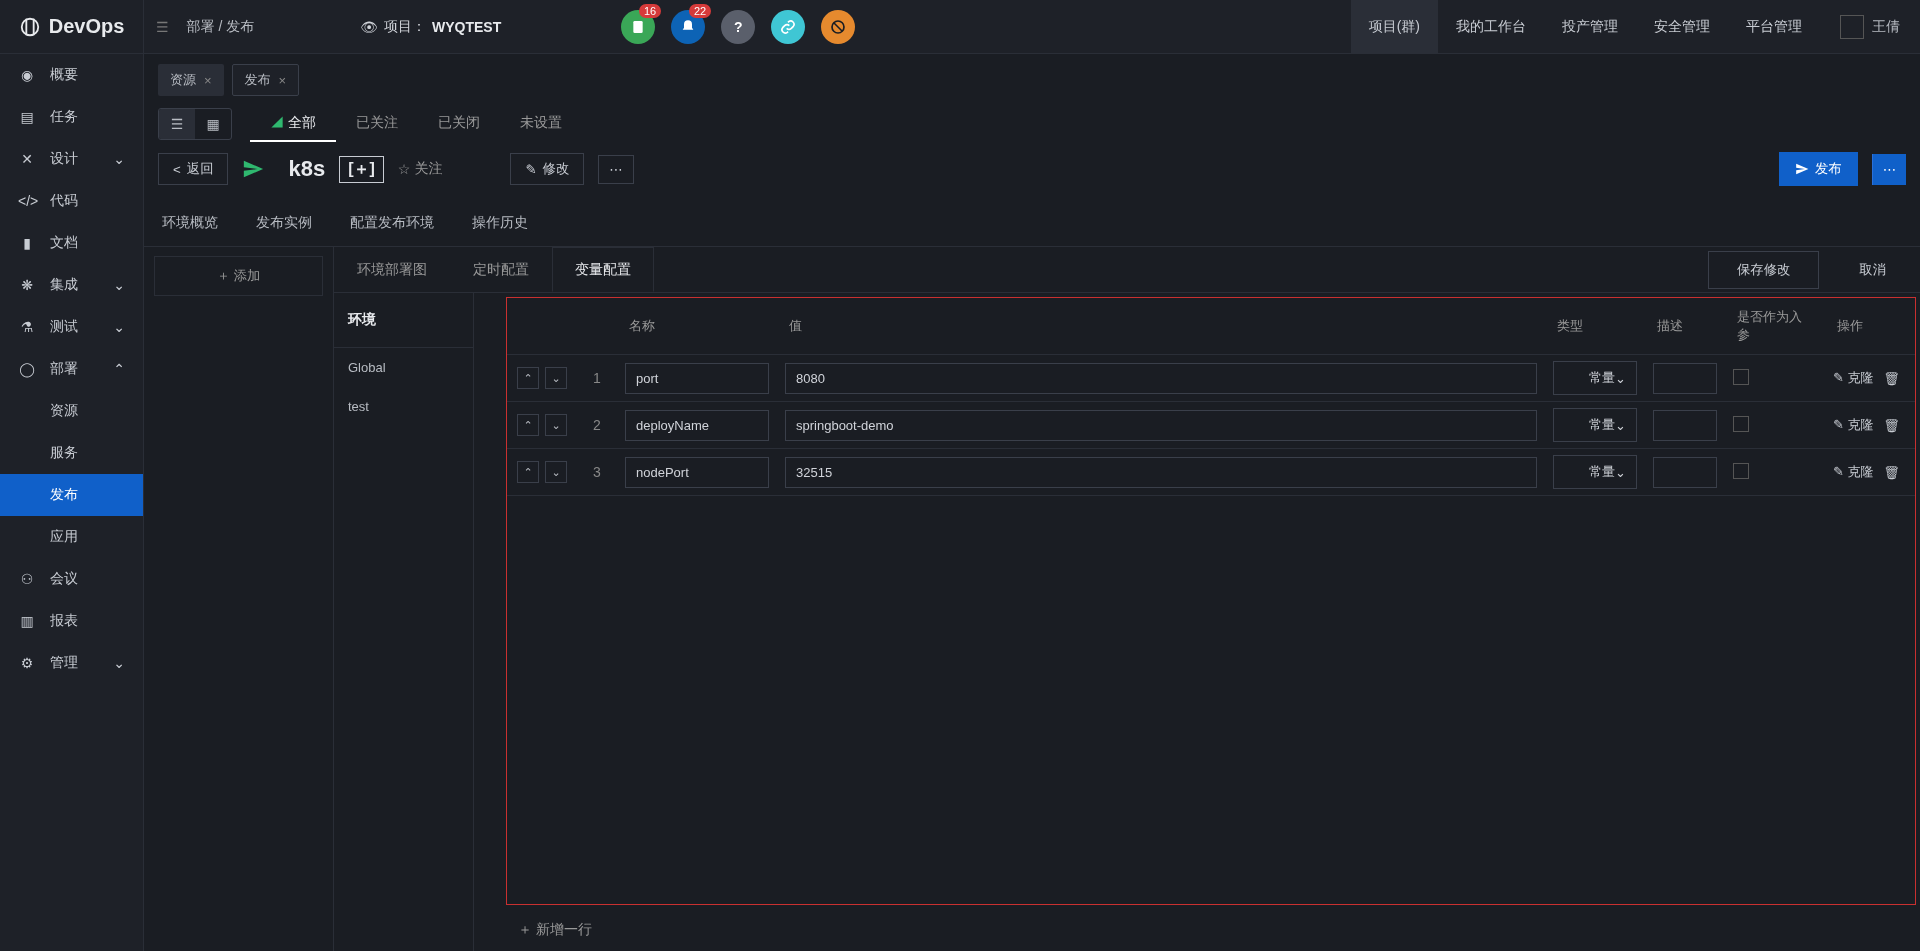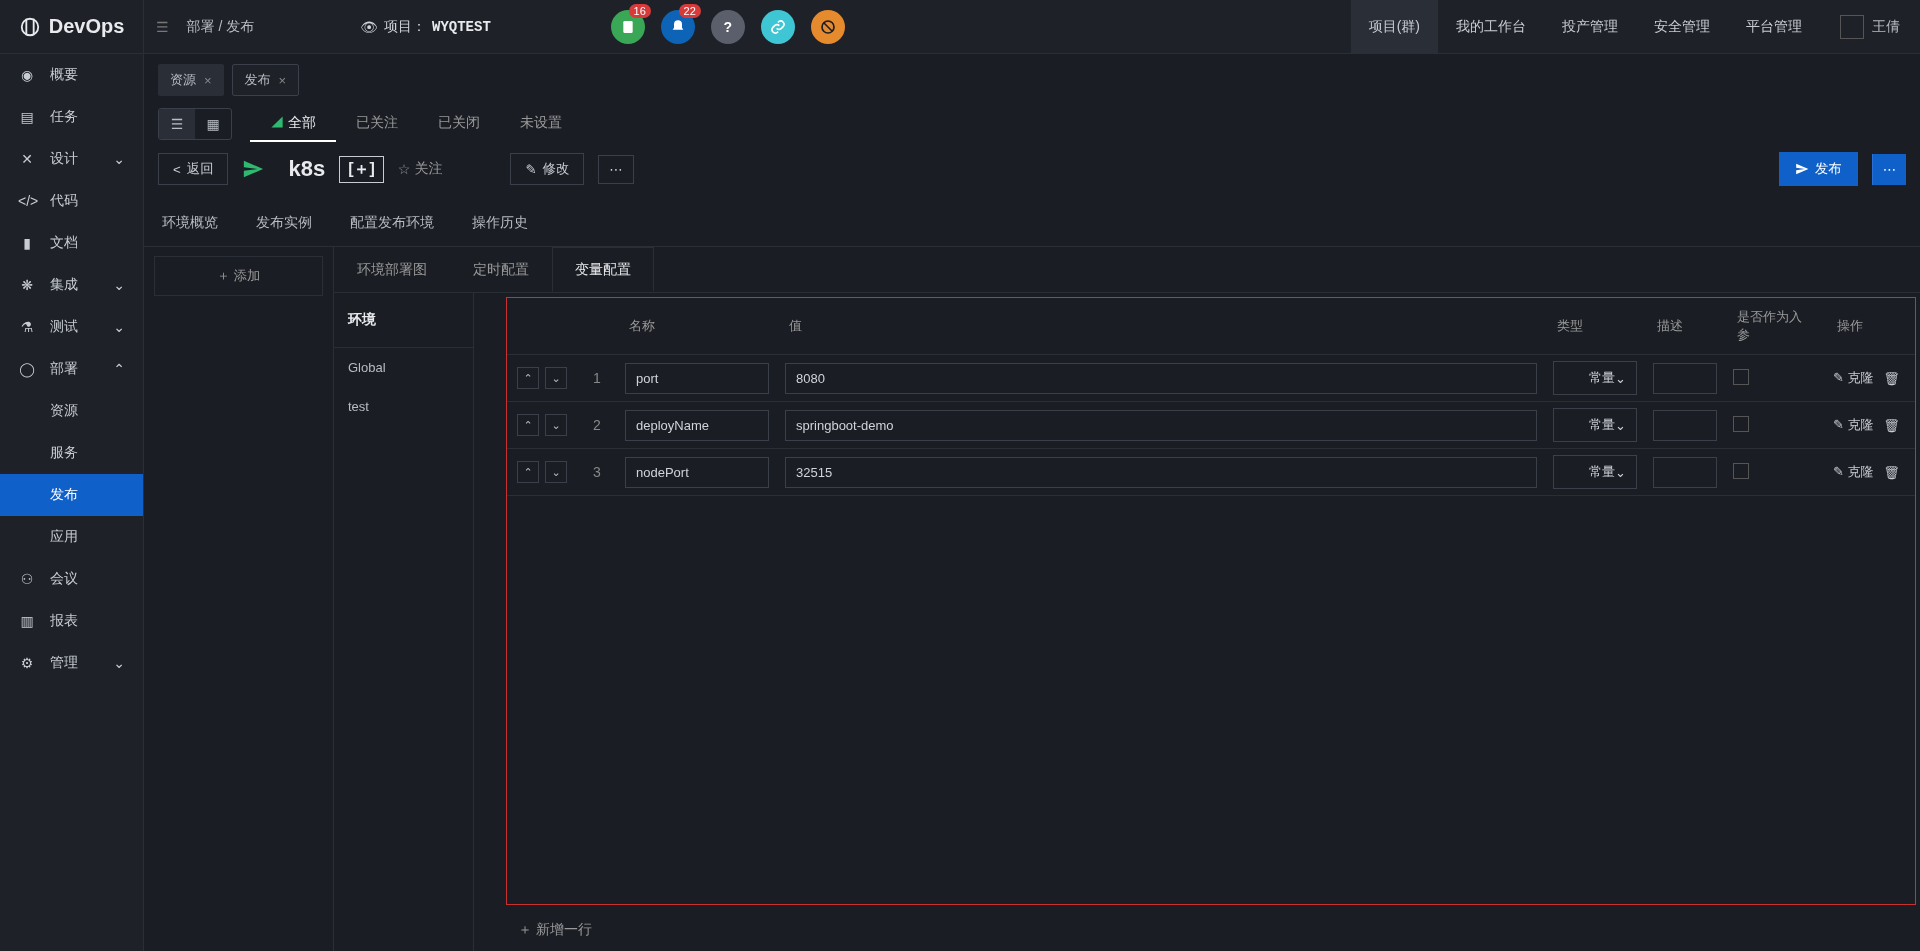--- a/index.html
+++ b/index.html
@@ -5,21 +5,21 @@
 * { margin:0; padding:0; box-sizing:border-box; }
 body { font-family:"Microsoft YaHei","PingFang SC",sans-serif; background:#1a1d23; color:#b8bcc3; font-size:14px; overflow:hidden; }
 
 
 .header { height:54px; background:#1e2128; display:flex; align-items:center; border-bottom:1px solid #2a2e37; }
 .logo { width:144px; display:flex; align-items:center; justify-content:center; gap:8px; color:#e8eaed; font-size:20px; font-weight:600; height:100%; border-right:1px solid #2a2e37; }
 .logo svg { width:22px; height:22px; }
 .hamburger { padding:0 12px; color:#777; cursor:pointer; }
 .breadcrumb { padding:0 6px; color:#b8bcc3; }
 .project-label { margin-left:100px; color:#d0d3d9; display:flex; align-items:center; gap:6px; }
-.project-label .pname { font-weight:600; color:#e8eaed;font-family:Liberation Mono, monospace; }
+.project-label .pname { font-weight:600; color:#e8eaed; }
 .header-icons { display:flex; gap:16px; margin-left:120px; align-items:center; }
 .hicon { position:relative; width:34px; height:34px; border-radius:50%; display:flex; align-items:center; justify-content:center; cursor:pointer; }
 .hicon.green { background:#3aa757; }
 .hicon.blue { background:#0d63b5; }
 .hicon.gray { background:#5a5f6b; }
 .hicon.cyan { background:#3fc6d4; }
 .hicon.orange { background:#e68a2e; }
 .badge { position:absolute; top:-6px; right:-6px; background:#d63a3a; color:#fff; font-size:11px; padding:1px 5px; border-radius:8px; }
 .header-nav { margin-left:auto; display:flex; align-items:center; height:100%; }
 .header-nav-item { padding:0 18px; height:100%; display:flex; align-items:center; cursor:pointer; color:#c8ccd3; }
@@ -275,20 +275,24 @@
   <div class="content">
     <div class="left-panel">
       <button class="add-row-btn">＋ <span>添加</span></button>
     </div>
 
     <div class="right-panel">
       <div class="config-tabs">
         <div class="config-tab">环境部署图</div>
         <div class="config-tab">定时配置</div>
         <div class="config-tab active">变量配置</div>
+        <div class="config-actions">
+          <button class="act-btn">保存修改</button>
+          <button class="act-btn" style="border:none">取消</button>
+        </div>
       </div>
 
       <div class="env-layout">
         <div class="env-sidebar">
           <div class="env-title">环境</div>
           <div class="env-item">Global</div>
           <div class="env-item">test</div>
         </div>
 
         <div style="flex:1;display:flex;flex-direction:column">

